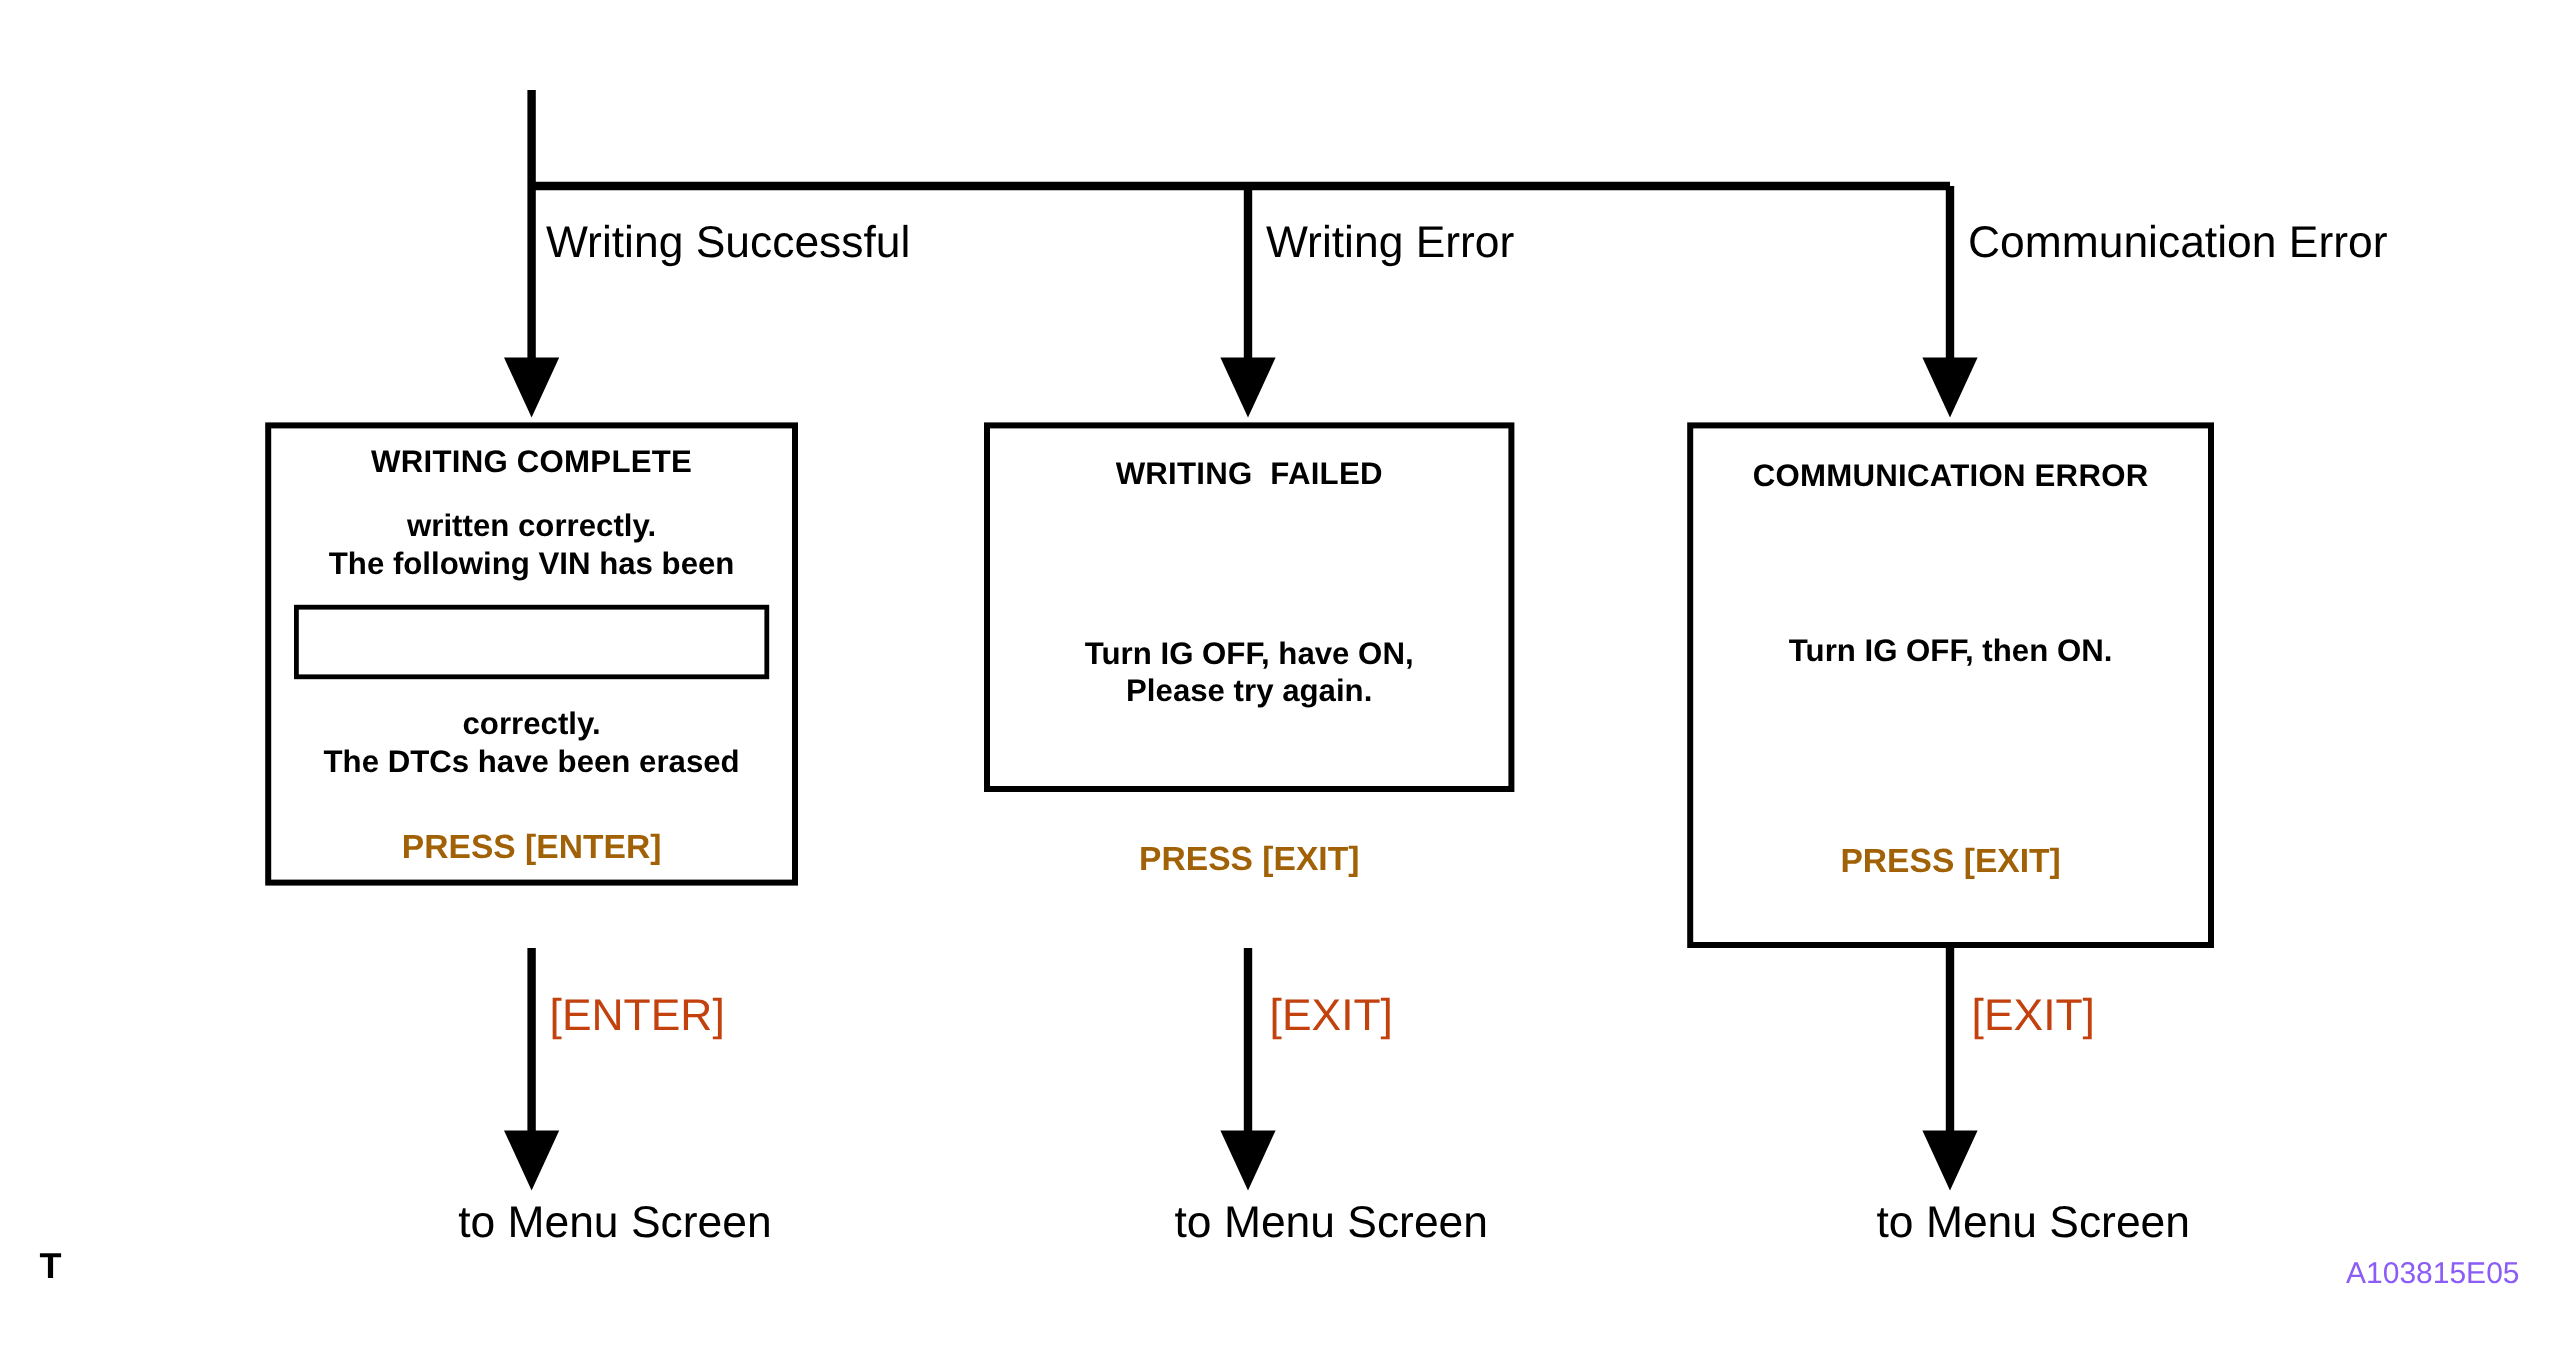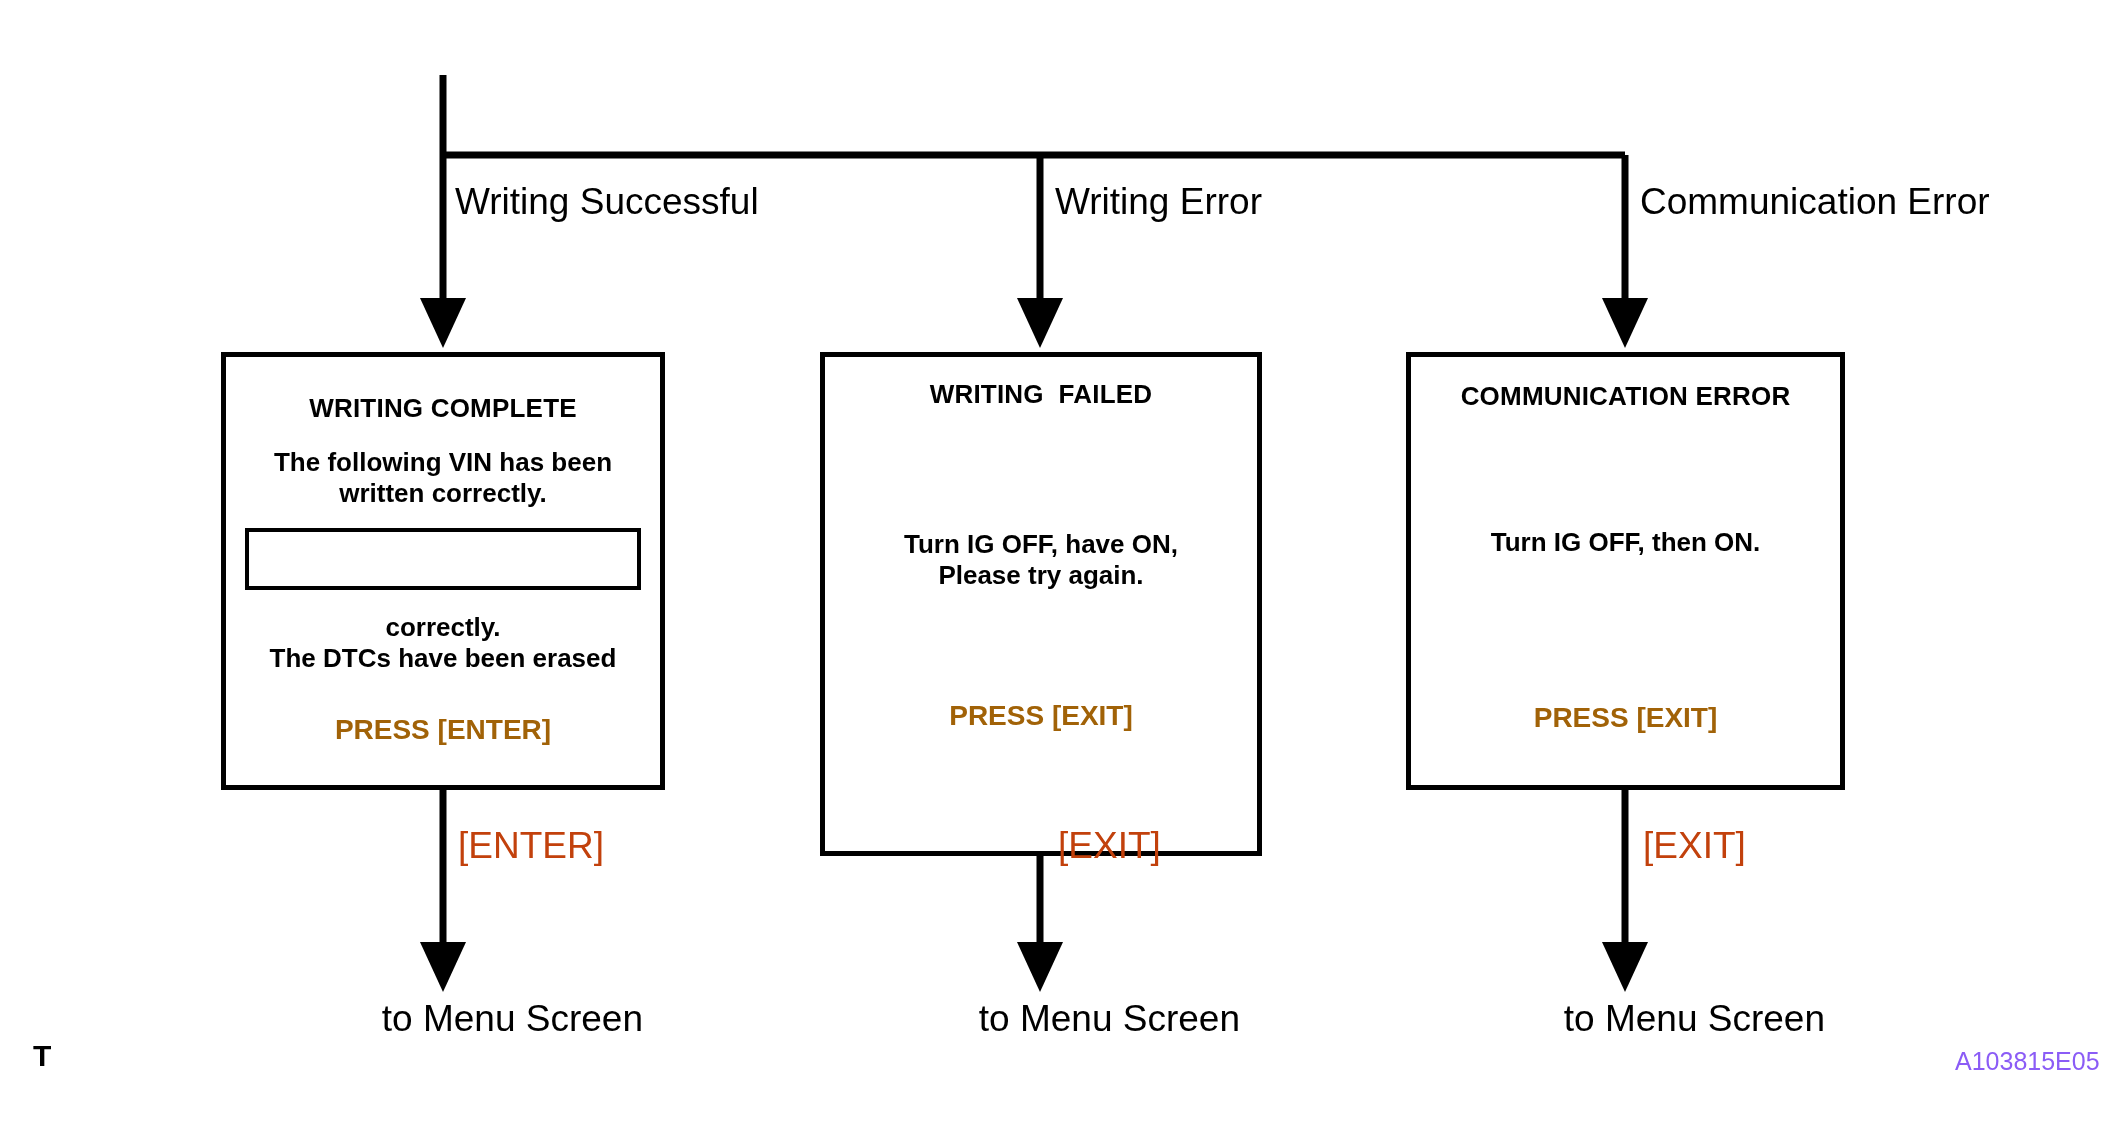--- a/index.html
+++ b/index.html
@@ -157,35 +157,35 @@
       <polygon points="443,992 420,942 466,942"></polygon>
       <polygon points="1040,992 1017,942 1063,942"></polygon>
       <polygon points="1625,992 1602,942 1648,942"></polygon>
     </g>
   </svg>
 
   <div class="branch-label" style="left:455px; top:183px;text-align:right;">Writing Successful</div>
   <div class="branch-label" style="left:1055px; top:183px;">Writing Error</div>
   <div class="branch-label" style="left:1640px; top:183px;">Communication Error</div>
 
-  <div class="screen-box" style="left:221px; top:352px; width:444px; height:438px; padding-top:38px;">
+  <div class="screen-box" style="left:221px; top:352px; width:444px; height:386px; padding-top:14px;">
     <div class="screen-title">WRITING COMPLETE</div>
     <div class="screen-body" style="margin-top:26px;">
+      <div>written correctly.</div>
       <div>The following VIN has been</div>
-      <div>written correctly.</div>
     </div>
     <div class="vin-field" style="margin-top:20px;"></div>
     <div class="screen-body" style="margin-top:22px;">
       <div>correctly.</div>
       <div>The DTCs have been erased</div>
     </div>
     <div class="screen-footer" style="margin-top:42px;">PRESS [ENTER]</div>
   </div>
 
-  <div class="screen-box" style="left:820px; top:352px; width:442px; height:504px; padding-top:24px;">
+  <div class="screen-box" style="left:820px; top:352px; width:442px; height:308px; padding-top:24px;">
     <div class="screen-title">WRITING  FAILED</div>
     <div class="screen-body" style="margin-top:122px;">
       <div>Turn IG OFF, have ON,</div>
       <div>Please try again.</div>
     </div>
     <div class="screen-footer" style="margin-top:112px;">PRESS [EXIT]</div>
   </div>
 
   <div class="screen-box" style="left:1406px; top:352px; width:439px; height:438px; padding-top:26px;">
     <div class="screen-title">COMMUNICATION ERROR</div>

